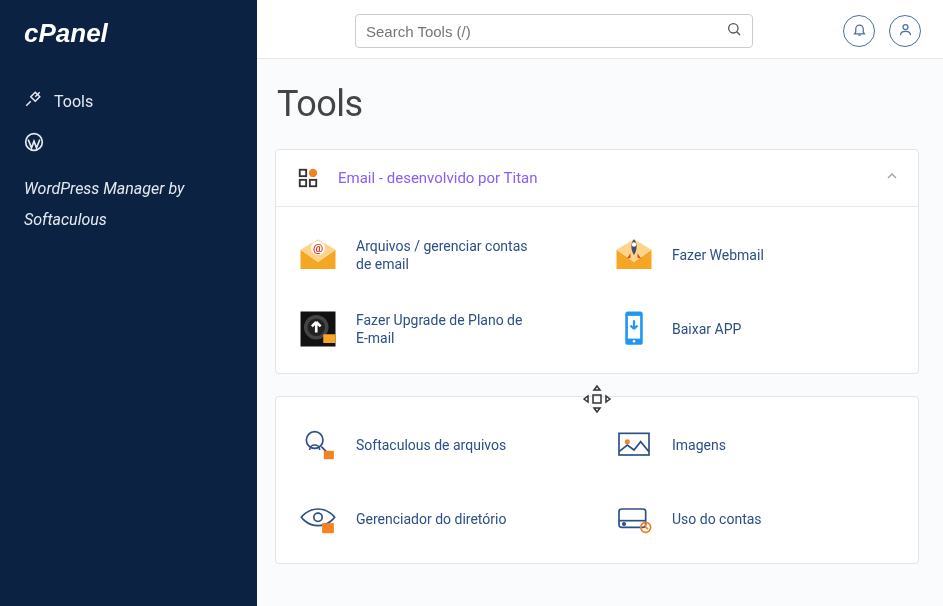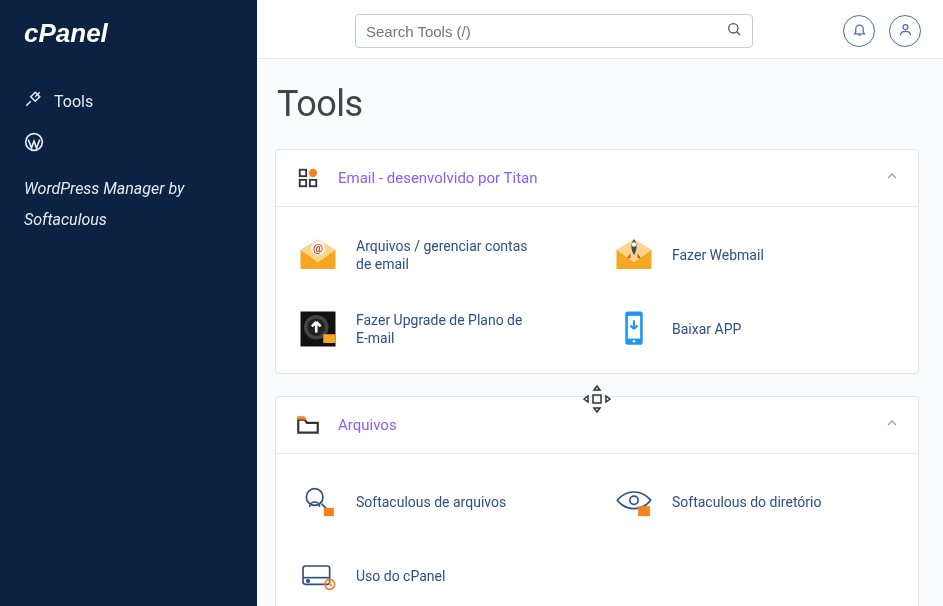--- a/index.html
+++ b/index.html
@@ -157,66 +157,62 @@
       </div>
     </div>
 
     <div class="card">
       <span class="move-cursor">
         <svg width="32" height="32" viewBox="0 0 32 32" fill="none" stroke="#333" stroke-width="1.5">
             <path d="M16 3l-3 4h6zM16 29l-3-4h6zM3 16l4-3v6zM29 16l-4-3v6z"></path>
             <rect x="12" y="12" width="8" height="8"></rect>
           </svg>
       </span>
-      <div class="card-header">
-        <span class="hicon">
-          <svg width="26" height="26" viewBox="0 0 24 24" fill="none" stroke="#333" stroke-width="2">
-              <path d="M3 7h6l2 3h10v9H3z"></path>
-              <path d="M3 7V5h5l2 2" fill="#f58220" stroke="#f58220"></path>
-            </svg>
-        </span>
-        <span class="title">Arquivos</span>
-        <span class="chev">
-          <svg width="16" height="16" viewBox="0 0 24 24" fill="none" stroke="#9aa1aa" stroke-width="2">
-              <path d="M6 15l6-6 6 6"></path>
-            </svg>
-        </span>
-      </div>
       <div class="card-body">
         <div class="tool">
           <span class="ticon">
             <svg width="40" height="40" viewBox="0 0 48 48" fill="none" stroke="#2b4f87" stroke-width="2">
                 <circle cx="20" cy="18" r="10"></circle>
                 <path d="M14 30c0-4 3-6 6-6s6 2 6 6"></path>
                 <path d="M28 26l6 6"></path>
                 <rect x="32" y="32" width="10" height="8" fill="#f58220" stroke="#f58220"></rect>
               </svg>
           </span>
           <span class="label">Softaculous de arquivos</span>
         </div>
         <div class="tool">
           <span class="ticon">
             <svg width="40" height="40" viewBox="0 0 48 48" fill="none" stroke="#2b4f87" stroke-width="2">
+                <rect x="6" y="10" width="36" height="26"></rect>
+                <circle cx="16" cy="20" r="3" fill="#f58220" stroke="none"></circle>
+                <path d="M6 32l10-8 8 6 8-10 10 12"></path>
+              </svg>
+          </span>
+          <span class="label">Imagens</span>
+        </div>
+        <div class="tool">
+          <span class="ticon">
+            <svg width="40" height="40" viewBox="0 0 48 48" fill="none" stroke="#2b4f87" stroke-width="2">
                 <path d="M4 22s7-10 20-10 20 10 20 10-7 10-20 10S4 22 4 22z"></path>
                 <circle cx="24" cy="22" r="5"></circle>
                 <rect x="30" y="30" width="12" height="10" fill="#f58220" stroke="#f58220"></rect>
               </svg>
           </span>
-          <span class="label">Softaculous do diretório</span>
+          <span class="label">Gerenciador do diretório</span>
         </div>
         <div class="tool">
           <span class="ticon">
             <svg width="40" height="40" viewBox="0 0 48 48" fill="none" stroke="#2b4f87" stroke-width="2">
                 <rect x="6" y="12" width="32" height="22" rx="3"></rect>
                 <path d="M6 26h32"></path>
                 <circle cx="12" cy="30" r="1.5" fill="#2b4f87"></circle>
                 <circle cx="38" cy="34" r="6" fill="none" stroke="#f58220"></circle>
                 <path d="M38 30v4l3 2" stroke="#f58220"></path>
               </svg>
           </span>
-          <span class="label">Uso do cPanel</span>
+          <span class="label">Uso do contas</span>
         </div>
 
       </div>
     </div>
 
   </div>
 </div>
 
 </body></html>

